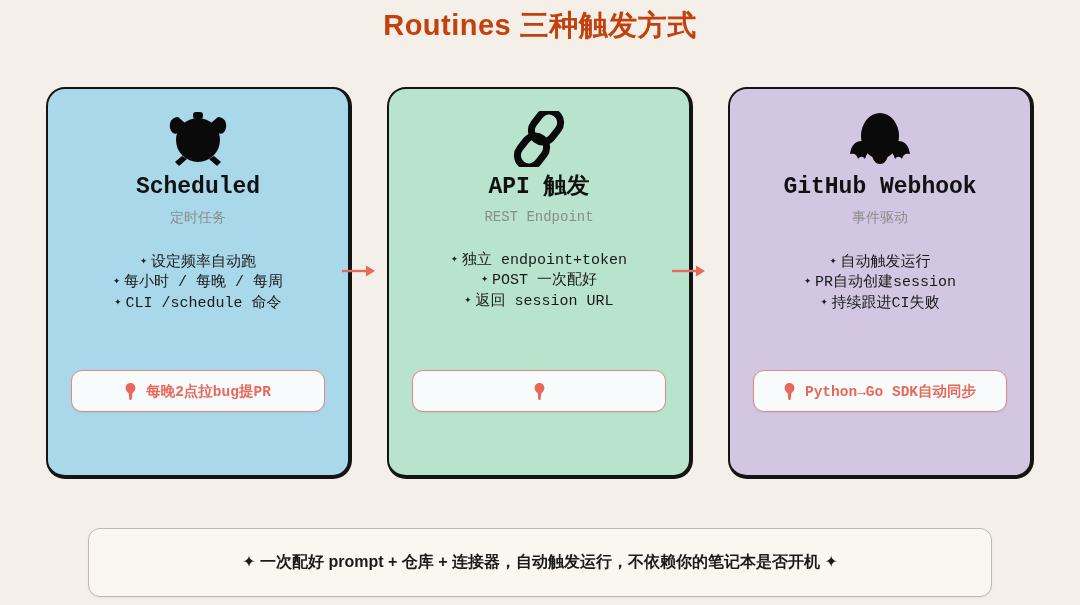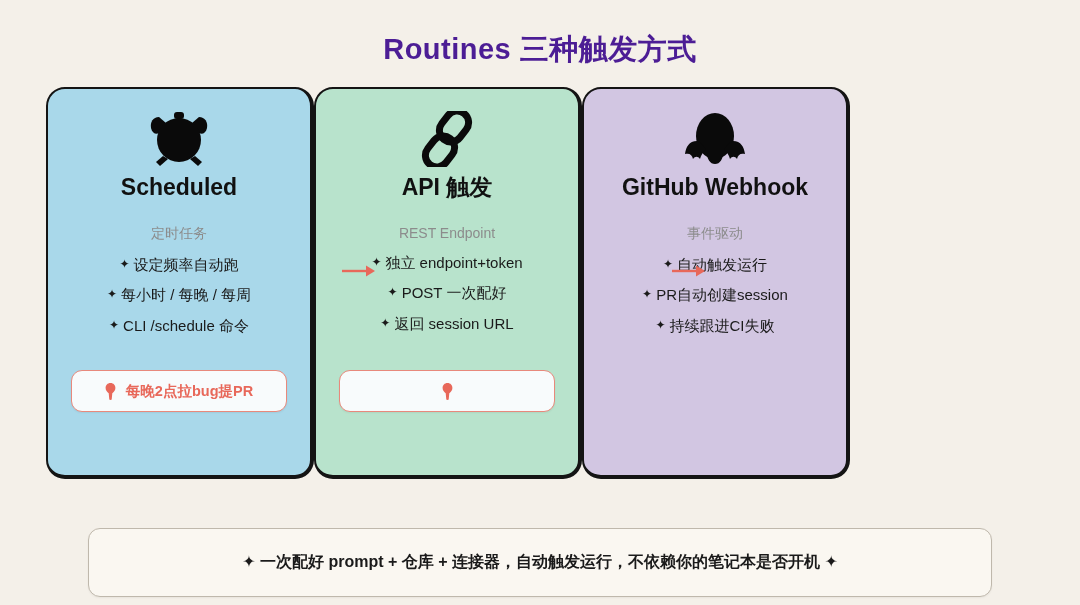--- a/index.html
+++ b/index.html
@@ -16,35 +16,36 @@
     color: #111111;
     position: relative;
   }
 
   
   .page-title {
     text-align: center;
     font-size: 29px;
     font-weight: bold;
     letter-spacing: 0.5px;
-    color: #4c1d95;
-    padding-top: 32px;
+    color: #c2410c;
+    padding-top: 8px;
     line-height: 1.2;
   }
 
   
   .cards-row {
     position: absolute;
     top: 87px;
     left: 46px;
-    width: 804px;
+    width: 988px;
     height: 392px;
     display: flex;
     justify-content: space-between;
     align-items: stretch;
+    font-family: Liberation Mono, monospace;
   }
 
   .card {
     width: 306px;
     border: 2.5px solid #141414;
     border-bottom-width: 4px;
     border-right-width: 4px;
     border-radius: 19px;
     display: flex;
     flex-direction: column;
@@ -66,30 +67,30 @@
     font-weight: bold;
     color: #111111;
     text-align: center;
     line-height: 1.25;
   }
 
   .card-subtitle {
     font-size: 14px;
     color: #8C8C8C;
     text-align: center;
-    margin-top: 23px;
+    margin-top: 7px;
   }
 
   .bullets {
-    margin-top: 12px;
+    margin-top: 26px;
     width: 100%;
     display: flex;
     flex-direction: column;
     align-items: center;
-    gap: 11px;
+    gap: 1px;
   }
 
   .bullet {
     font-size: 15px;
     color: #1A1A1A;
     text-align: center;
     line-height: 1.3;
     white-space: nowrap;
   }
   .bullet .star { margin-right: 4px; font-size: 12px; vertical-align: 2px; }
@@ -222,20 +223,28 @@
         </g>
       </svg>
     </div>
     <div class="card-title">GitHub Webhook</div>
     <div class="card-subtitle">事件驱动</div>
     <div class="bullets">
       <div class="bullet"><span class="star">✦</span><span>自动触发运行</span></div>
       <div class="bullet"><span class="star">✦</span><span>PR自动创建session</span></div>
       <div class="bullet"><span class="star">✦</span><span>持续跟进CI失败</span></div>
     </div>
+    <div class="badge">
+      <span class="pin-icon">
+        <svg width="11" height="17" viewBox="0 0 11 17" aria-hidden="true">
+            <path d="M5.5 0 C2.5 0 0.6 2.2 0.6 4.9 C0.6 7.2 2.2 9.1 3.7 10.2 L4.3 16.6 C4.4 17.1 6.6 17.1 6.7 16.6 L7.3 10.2 C8.8 9.1 10.4 7.2 10.4 4.9 C10.4 2.2 8.5 0 5.5 0 Z" fill="#E8685A"></path>
+          </svg>
+      </span>
+      <span class="badge-text">Python→Go SDK自动同步</span>
+    </div>
   </div>
 
 </div>
 
 <div class="arrow arrow-1">
   <svg width="34" height="14" viewBox="0 0 34 14" aria-hidden="true">
     <path d="M0 7 L26 7" stroke="#E8685A" stroke-width="2.4"></path>
     <path d="M24 1.5 L33 7 L24 12.5 Z" fill="#E8685A"></path>
   </svg>
 </div>

